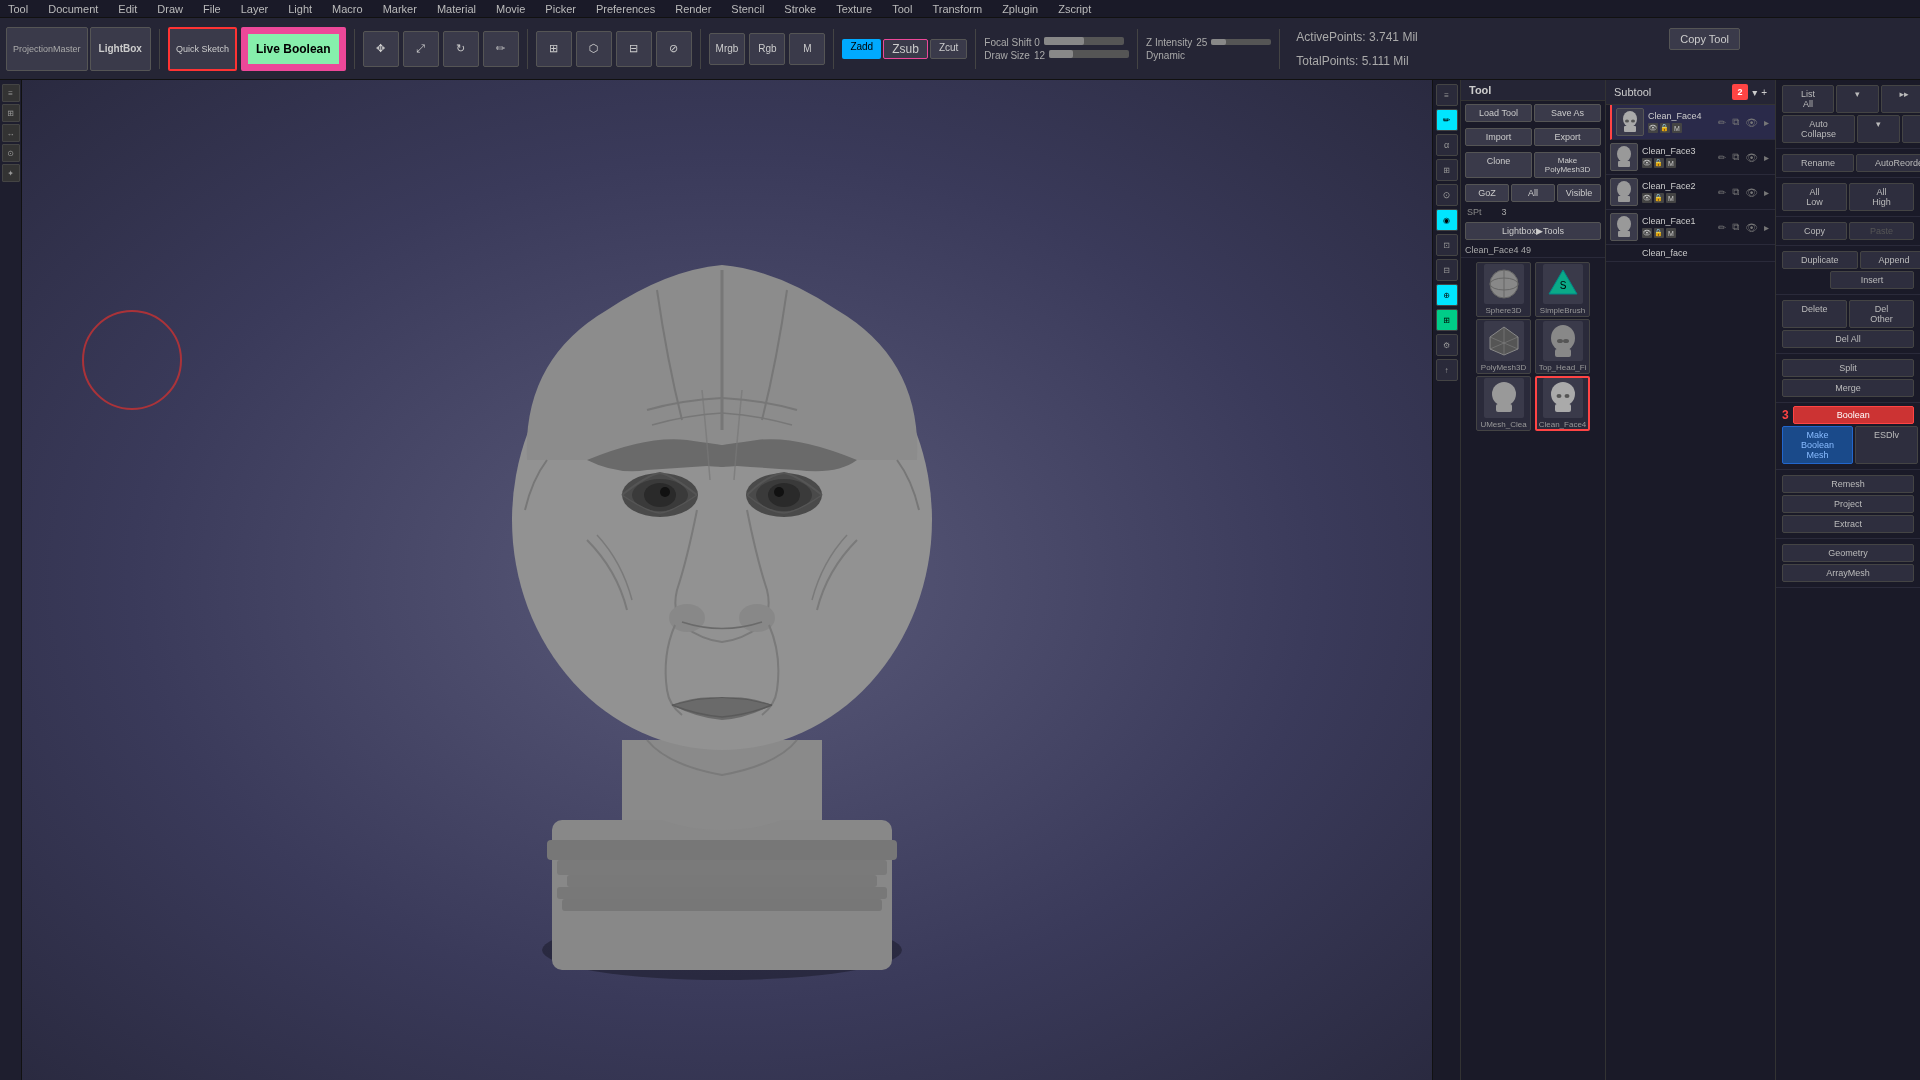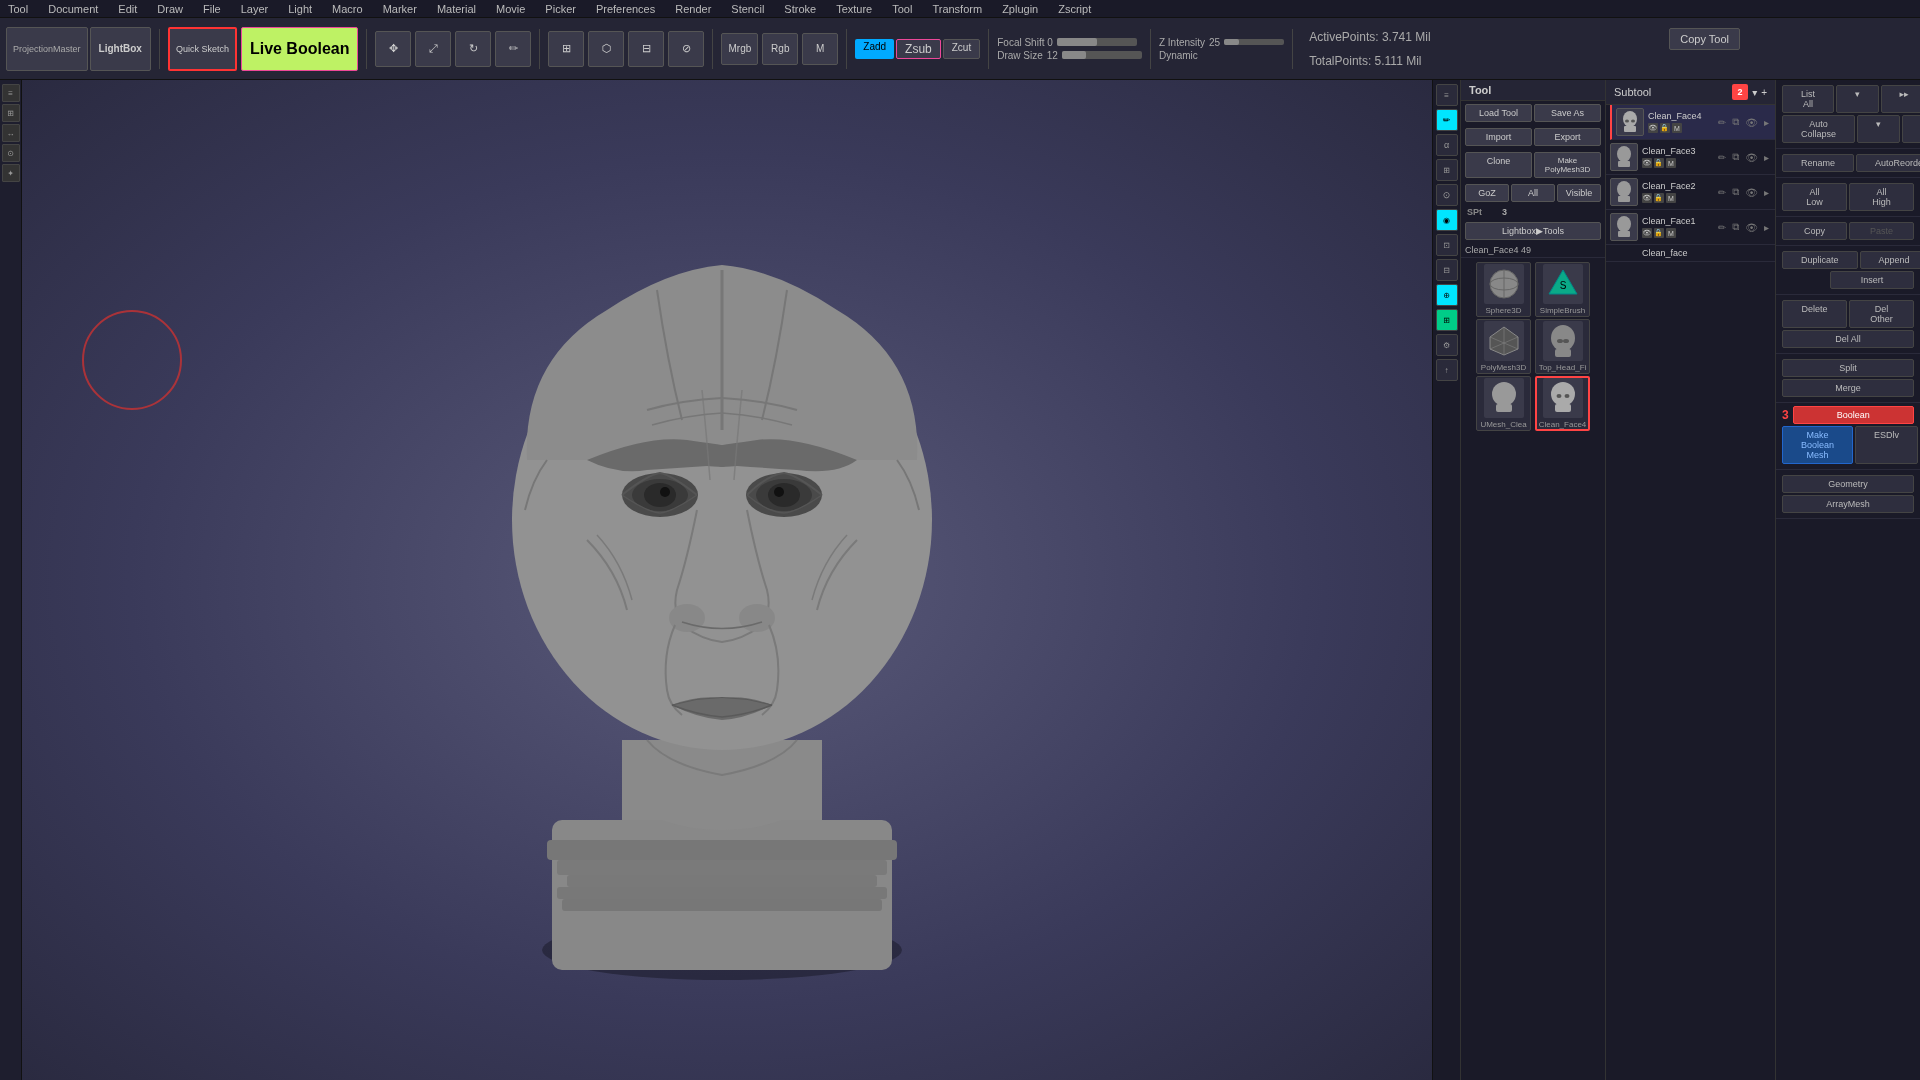--- a/index.html
+++ b/index.html
@@ -103,25 +103,25 @@
       border-radius: 2px;
       height: 44px;
       display: flex;
       flex-direction: column;
       align-items: center;
       justify-content: center;
       min-width: 50px;
     }
 
     .live-boolean-btn {
-      background: #bef264;
-      border: 1px solid #ec4899;
+      background: #86efac;
+      border: 7px solid #ec4899;
       color: #000;
       padding: 3px 8px;
-      font-size: 16px;
+      font-size: 12px;
       font-weight: bold;
       cursor: pointer;
       border-radius: 2px;
       height: 44px;
       display: flex;
       align-items: center;
       min-width: 90px;
       justify-content: center;
     }
 
@@ -146,21 +146,20 @@
       margin: 0 4px;
     }
 
     .focal-group {
       display: flex;
       flex-direction: column;
       gap: 2px;
     }
     .focal-row {
       display: flex;
-      align-items: center;
       gap: 4px;
       font-size: 10px;
       color: #aaa;
     }
     .focal-slider {
       width: 80px;
       height: 8px;
       background: #555;
       border-radius: 2px;
       position: relative;
@@ -344,21 +343,20 @@
       text-align: center;
     }
 
     .spt-row {
       display: flex;
       align-items: flex-start;
       padding: 2px 6px;
       font-size: 10px;
       color: #aaa;
       gap: 20px;
-      font-weight: bold;
     }
 
     .mesh-thumbnails {
       display: flex;
       flex-direction: column;
       gap: 2px;
       padding: 4px;
     }
 
     .mesh-thumb-row {
@@ -1076,20 +1074,31 @@
         <div style="display:flex;align-items:center;gap:4px;margin-bottom:2px;">
           <span style="color:#ff4444;font-weight:bold;font-size:12px;">3</span>
           <div class="ops-btn highlight" style="flex:1;">Boolean</div>
         </div>
         <div class="ops-btn-row">
           <div class="ops-btn blue">Make Boolean Mesh</div>
           <div class="ops-btn">ESDlv</div>
         </div>
       </div>
 
+      <div class="ops-section">
+        <div class="ops-btn-row">
+          <div class="ops-btn">Remesh</div>
+        </div>
+        <div class="ops-btn-row">
+          <div class="ops-btn">Project</div>
+        </div>
+        <div class="ops-btn-row">
+          <div class="ops-btn">Extract</div>
+        </div>
+      </div>
 
       <div class="ops-section">
         <div class="ops-btn-row">
           <div class="ops-btn">Geometry</div>
         </div>
         <div class="ops-btn-row">
           <div class="ops-btn">ArrayMesh</div>
         </div>
       </div>
 

